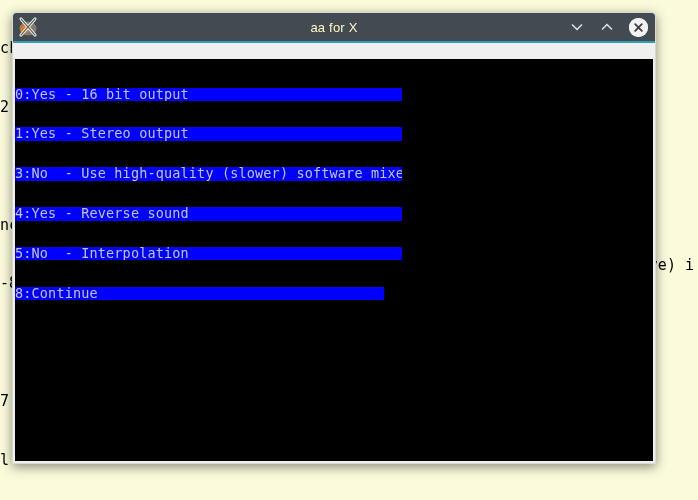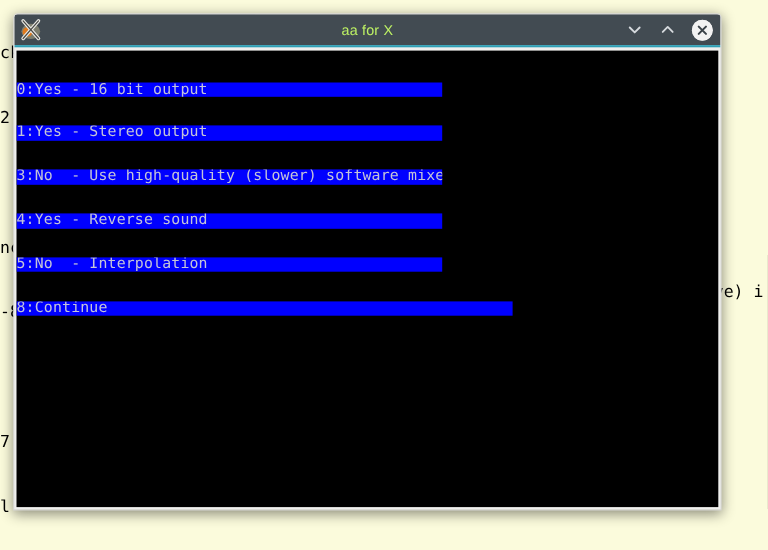--- a/index.html
+++ b/index.html
@@ -70,21 +70,21 @@
     width: 22px;
     height: 22px;
     margin-left: 4px;
     flex: 0 0 22px;
     position: relative;
   }
   #titlebar-title {
     position: absolute;
     left: 0; right: 0;
     text-align: center;
-    color: #bef264;
+    color: #fef9c3;
     font-family: "Liberation Sans", sans-serif;
     font-size: 13px;
     letter-spacing: 0.2px;
     pointer-events: none;
   }
   #window-controls {
     margin-left: auto;
     margin-right: 7px;
     display: flex;
     align-items: center;
@@ -114,21 +114,21 @@
     background: #2f9fb5;
   }
 
   
   #window-content {
     flex: 1 1 auto;
     background: #000000;
     position: relative;
     overflow: hidden;
     padding: 0;
-    margin: 3px 2px 2px 2px;
+    margin: 16px 2px 2px 2px;
     text-decoration: underline;
   }
   #aa-screen {
     font-family: "DejaVu Sans Mono", "Liberation Mono", monospace;
     font-size: 13.5px;
     line-height: 13.3px;
     white-space: pre;
     color: #b8b8c8;
     position: absolute;
     left: 0;
@@ -140,21 +140,21 @@
     color: #c4c4d8;
     white-space: pre;
     height: 13.3px;
     line-height: 13.3px;
     width: 387px;
     overflow: hidden;
     display: block;
     letter-spacing: 0.15px;
   }
   .menu-row.full-width {
-    width: 451px;
+    width: 369px;
   }
 </style>
 </head>
 <body>
 
 <div id="bg-terminal">
   <div class="bg-line">ckage osspd.</div>
   <div class="bg-line">2                      </div>
   <div class="bg-line"></div>
   <div class="bg-line">nc</div>

